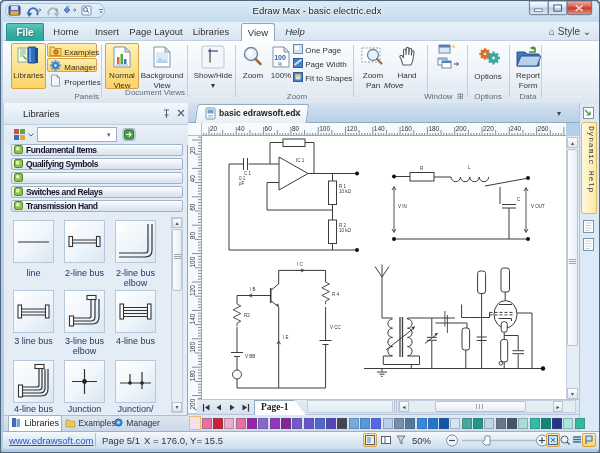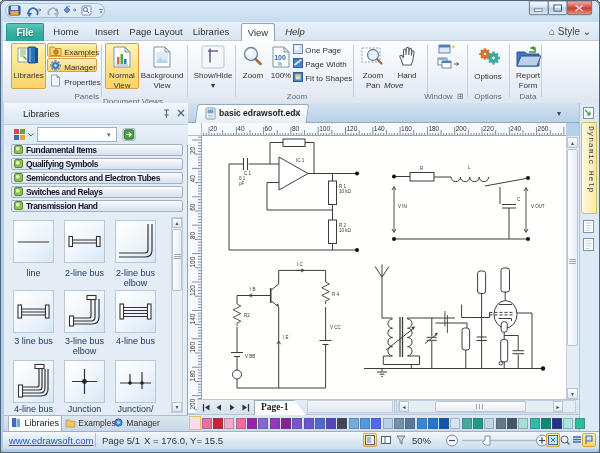--- a/index.html
+++ b/index.html
@@ -23,20 +23,21 @@
 <path d="M54.5 9.5 l-2.8 4.6 -3 -4.2 z" fill="#a8b6c4"></path>
 <path d="M50 7 l3 0 M51.5 5.5 l1.5 1.5 -1.5 1.5" stroke="#8a98a6" fill="none"></path>
 <path d="M62 4 l3 3 -3 3 -3 -3 z" fill="#5b8ed6" stroke="#2a5090" stroke-width="0.6"></path>
 <path d="M61 4 l2 -1 2 1" stroke="#77a2dd" fill="none"></path>
 <path d="M68 7 l3 0 M69.5 5.5 l1.5 1.5 -1.5 1.5" stroke="#6b7f93" fill="none"></path>
 <rect x="77" y="3" width="9" height="9" rx="1" fill="#f2f6fa" stroke="#7e93a8"></rect>
 <circle cx="80.5" cy="6.5" r="2" fill="none" stroke="#3e6db5"></circle>
 <path d="M82 8 l2 2" stroke="#3e6db5"></path>
 <path d="M94 6.5 l4 0 M95 9 l2 0 M96 8 l0 2" stroke="#5a6e82" stroke-width="0.8"></path>
 </svg>
+<div class="abs" style="left:33px;top:4px;width:566px;text-align:center;font-size:9.5px;color:#1a1a1a;text-shadow:0 0 3px #fff,0 0 3px #fff;">Edraw Max - basic electric.edx</div>
 <svg class="abs" style="left:527px;top:0" width="66" height="15" viewBox="0 0 70 17" preserveAspectRatio="none">
 <defs>
 <linearGradient id="wb" x1="0" y1="0" x2="0" y2="1">
  <stop offset="0" stop-color="#fdfeff"></stop>
           <stop offset="0.45" stop-color="#d7e5f2"></stop>
  <stop offset="0.5" stop-color="#b9cfe4"></stop>
           <stop offset="1" stop-color="#dbe9f5"></stop>
 </linearGradient>
 <linearGradient id="cb" x1="0" y1="0" x2="0" y2="1">
  <stop offset="0" stop-color="#f2b6a5"></stop>
@@ -108,21 +109,21 @@
 <div class="abs" style="left:98px;top:80px;width:46px;text-align:center;font-size:8px;color:#333;">View</div>
 <div class="abs" style="left:139px;top:42px;width:44px;height:46px;border:1px solid transparent;"></div>
 <div class="abs" style="left:139px;top:44px;width:44px;text-align:center;"><svg width="24" height="24" viewBox="0 0 24 24" style="display:inline-block">
 <path d="M4 2 h11 l5 5 v15 h-16 z" fill="#fff" stroke="#7d93a9"></path>
 <path d="M15 2 l5 5 h-5 z" fill="#d6e4f0" stroke="#7d93a9"></path>
 <path d="M6 18 l4 -6 3 4 2 -2 3 4 z" fill="#a8cce8"></path>
 <rect x="6" y="7" width="12" height="11" fill="#bcd8ee" opacity="0.55"></rect>
 </svg></div>
 <div class="abs" style="left:133px;top:70px;width:56px;text-align:center;font-size:8px;color:#333;">Background</div>
 <div class="abs" style="left:133px;top:80px;width:56px;text-align:center;font-size:8px;color:#333;">View</div>
-<div class="abs" style="left:102px;top:96px;width:82px;text-align:left;font-size:8px;color:#5b6b7c;">Document Views</div>
+<div class="abs" style="left:102px;top:87px;width:82px;text-align:right;font-size:8px;color:#5b6b7c;">Document Views</div>
 <div class="abs" style="left:186px;top:44px;width:1px;height:52px;background:#c3cfdd;"></div>
 <div class="abs" style="left:191px;top:42px;width:42px;height:46px;border:1px solid transparent;"></div>
 <div class="abs" style="left:191px;top:44px;width:42px;text-align:center;"><svg width="24" height="24" viewBox="0 0 24 24" style="display:inline-block">
 <rect x="1" y="1" width="22" height="22" rx="2" fill="#f4f7fa" stroke="#b9c6d4"></rect>
 <path d="M7 6 h10" stroke="#7a5ab5" stroke-width="1.4"></path>
 <path d="M9 3.5 v14" stroke="#444" stroke-width="1.2"></path>
 </svg></div>
 <div class="abs" style="left:185px;top:70px;width:54px;text-align:center;font-size:8px;color:#333;">Show/Hide</div>
 <div class="abs" style="left:185px;top:80px;width:54px;text-align:center;font-size:8px;color:#333;">▾</div>
 <div class="abs" style="left:234px;top:44px;width:1px;height:52px;background:#c3cfdd;"></div>
@@ -246,21 +247,20 @@
 <svg class="abs" style="left:13px;top:158px" width="9" height="9" viewBox="0 0 9 9">
       <rect x="0.5" y="0.5" width="8" height="8" rx="1.5" fill="#8bc34a" stroke="#5a8a2a"></rect>
       <rect x="2" y="2" width="3.5" height="3.5" rx="1" fill="#dff0c8"></rect>
     </svg>
 <div class="abs" style="left:25px;top:158px;font-size:8.5px;font-weight:bold;color:#15152a;letter-spacing:-0.4px;">Qualifying Symbols</div>
 <div class="abs" style="left:10px;top:171px;width:172px;height:12px;background:linear-gradient(180deg,#fdfdfe,#e3ebf3 60%,#d7e2ee);border:1px solid #9fb2c6;border-radius:2px;"></div>
 <svg class="abs" style="left:13px;top:172px" width="9" height="9" viewBox="0 0 9 9">
       <rect x="0.5" y="0.5" width="8" height="8" rx="1.5" fill="#8bc34a" stroke="#5a8a2a"></rect>
       <rect x="2" y="2" width="3.5" height="3.5" rx="1" fill="#dff0c8"></rect>
     </svg>
-<div class="abs" style="left:25px;top:172px;font-size:8.5px;font-weight:bold;color:#15152a;letter-spacing:-0.4px;">Semiconductors and Electron Tubes</div>
 <div class="abs" style="left:10px;top:185px;width:172px;height:12px;background:linear-gradient(180deg,#fdfdfe,#e3ebf3 60%,#d7e2ee);border:1px solid #9fb2c6;border-radius:2px;"></div>
 <svg class="abs" style="left:13px;top:186px" width="9" height="9" viewBox="0 0 9 9">
       <rect x="0.5" y="0.5" width="8" height="8" rx="1.5" fill="#8bc34a" stroke="#5a8a2a"></rect>
       <rect x="2" y="2" width="3.5" height="3.5" rx="1" fill="#dff0c8"></rect>
     </svg>
 <div class="abs" style="left:25px;top:186px;font-size:8.5px;font-weight:bold;color:#15152a;letter-spacing:-0.4px;">Switches and Relays</div>
 <div class="abs" style="left:10px;top:199px;width:172px;height:12px;background:linear-gradient(180deg,#fdfdfe,#e3ebf3 60%,#d7e2ee);border:1px solid #9fb2c6;border-radius:2px;"></div>
 <svg class="abs" style="left:13px;top:200px" width="9" height="9" viewBox="0 0 9 9">
       <rect x="0.5" y="0.5" width="8" height="8" rx="1.5" fill="#8bc34a" stroke="#5a8a2a"></rect>
       <rect x="2" y="2" width="3.5" height="3.5" rx="1" fill="#dff0c8"></rect>

